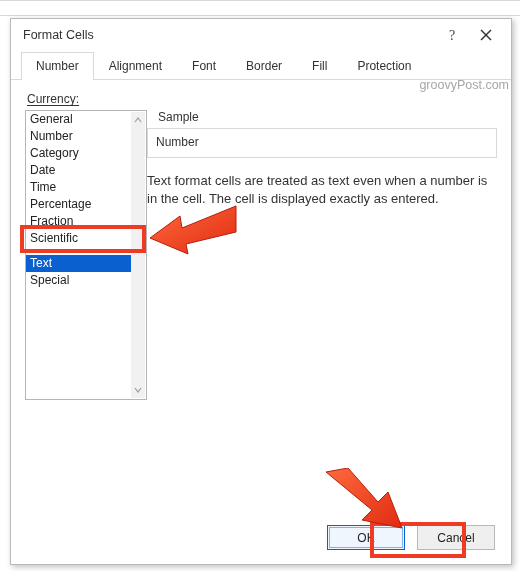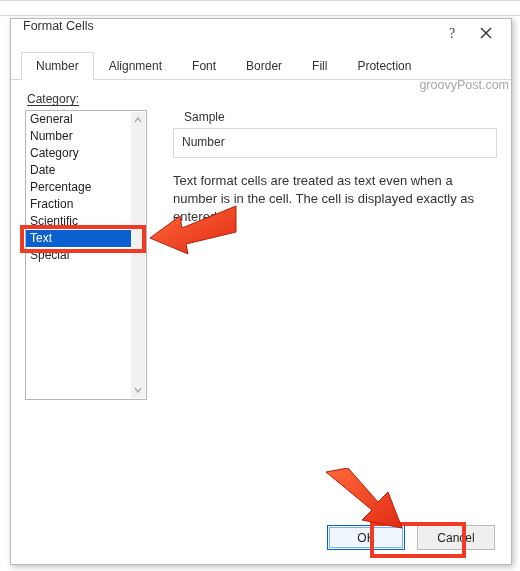--- a/index.html
+++ b/index.html
@@ -30,21 +30,21 @@
     position: absolute;
     left: 10px; top: 18px;
     width: 500px; height: 545px;
     background: #fff;
     border: 1px solid #b9b9b9;
     box-shadow: 2px 2px 6px rgba(0,0,0,.25);
     display: flex; flex-direction: column;
   }
   .titlebar {
     height: 32px;
-    display: flex; 
+    display: flex; align-items: center;
     padding: 0 8px 0 12px;
   }
   .titlebar .title { flex: 1; font-size: 12.5px; color:#333;}
   .title-btn {
     width: 34px; height: 28px; display:flex; align-items:center; justify-content:center;
     color:#444;
   }
   .title-btn svg{ display:block;}
   .tabs {
     display:flex;
@@ -76,21 +76,21 @@
     display:block;
     margin: 2px 0 4px 2px;
     font-size:12px;
     color:#333;
     text-decoration: underline;
     text-decoration-color:#333;
     text-underline-offset:2px;
   }
   .cols{
     display:flex;
-    gap:26px;
+    gap:0;
   }
   .listwrap{
     width:122px;
     position:relative;
   }
   .listbox{
     width:122px;
     height:290px;
     border:1px solid #b5b5b5;
     background:#fff;
@@ -101,20 +101,21 @@
   }
   .listbox .item{
     padding:1px 4px;
     font-size:12px;
     line-height:15px;
     white-space:nowrap;
   }
   .listbox .item.selected{
     background:#0a60ce;
     color:#fff;
+    margin-top:8px;
   }
   .scroll{
     position:absolute; right:1px; top:1px;
     width:14px; height:calc(100% - 2px);
     background:#f1f1f1;
     display:flex; flex-direction:column; justify-content:space-between;
   }
   .scroll .btn{
     height:16px; display:flex; align-items:center; justify-content:center;
   }
@@ -215,28 +216,29 @@
     <div class="tab active">Number</div>
     <div class="tab">Alignment</div>
     <div class="tab">Font</div>
     <div class="tab">Border</div>
     <div class="tab">Fill</div>
     <div class="tab">Protection</div>
   </div>
 
   <div class="body">
     <div class="watermark">groovyPost.com</div>
-    <span class="category-label">Category:</span>
+    <span class="category-label">Currency:</span>
     <div class="cols">
       <div class="listwrap">
         <div class="listbox">
           <div class="item">General</div>
           <div class="item">Number</div>
           <div class="item">Category</div>
           <div class="item">Date</div>
+          <div class="item">Time</div>
           <div class="item">Percentage</div>
           <div class="item">Fraction</div>
           <div class="item">Scientific</div>
           <div class="item selected">Text</div>
           <div class="item">Special</div>
           <div class="scroll">
             <div class="btn">
               <svg width="8" height="6" viewBox="0 0 8 6">
                   <polyline points="1,5 4,1 7,5" fill="none" stroke="#9b9b9b" stroke-width="1.2"></polyline>
                 </svg>

